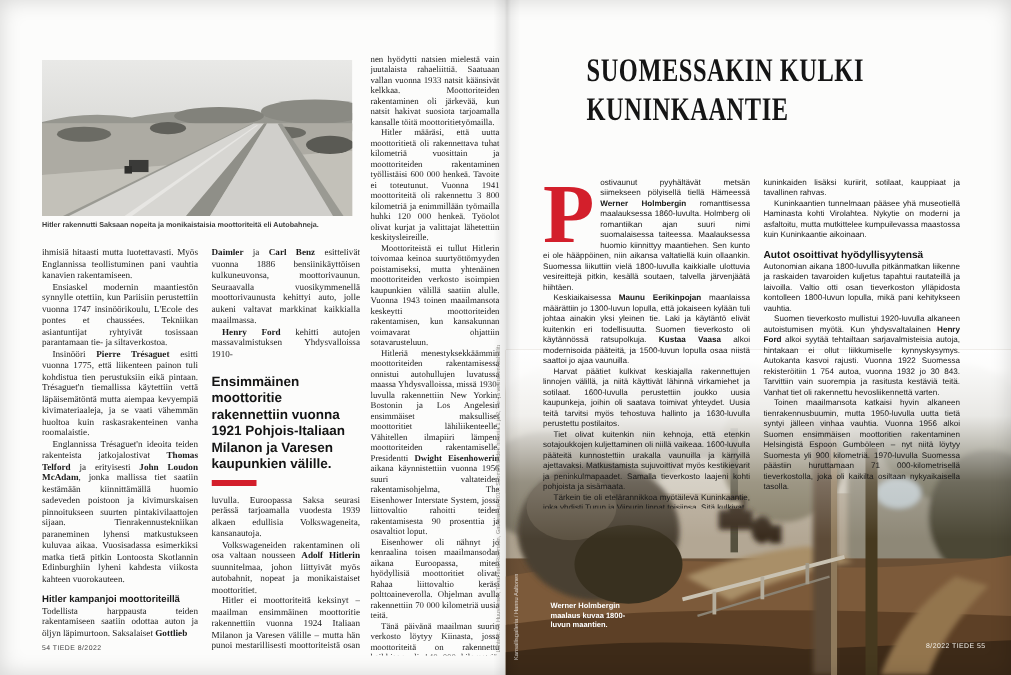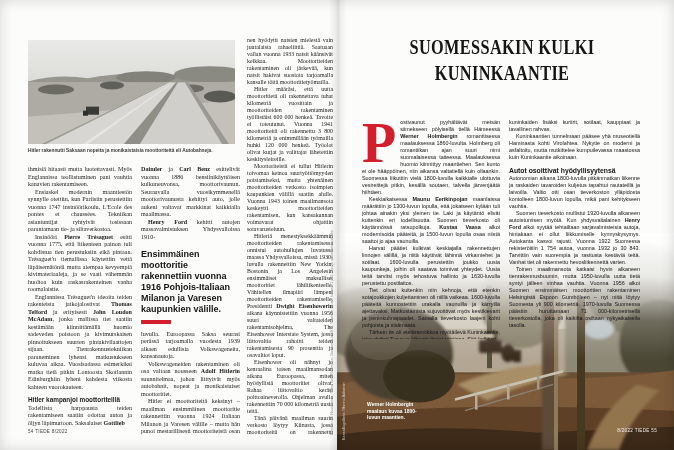--- a/index.html
+++ b/index.html
@@ -31,21 +31,21 @@
   .pull-quote{font-family:"Liberation Sans",sans-serif;font-weight:bold;font-size:9px;line-height:11px;
           color:#141414;margin-top:8px;text-align:left;}
   .quote-rule{width:30px;height:3.5px;background:#d31f2b;margin:5px 0 7px 0;}
   .sources-vert{position:absolute;left:330px;top:230px;height:205px;width:7px;overflow:hidden;
           writing-mode:vertical-rl;transform:rotate(180deg);font-size:3.8px;color:#979590;white-space:nowrap;}
   .footer-left{position:absolute;left:28px;top:429px;font-size:4.6px;color:#444;letter-spacing:.3px;}
 
   
   .painting{position:absolute;left:0;top:233px;width:337px;height:217px;z-index:1;overflow:hidden;}
   .painting svg{display:block;width:100%;height:100%;}
-  .head{position:absolute;left:15px;top:34px;width:300px;text-align:center;z-index:3;}
+  .head{position:absolute;left:15px;top:34px;width:300px;text-align:left;z-index:3;}
   .title{margin:0;font-family:"Liberation Serif",serif;font-weight:700;font-size:22px;line-height:26px;
           letter-spacing:.5px;color:#151515;white-space:pre-line;transform:scaleX(.74);transform-origin:50% 0;}
   .subtitle{margin:10px 0 0;font-size:7.4px;color:#222;}
   .rcol{position:absolute;font-size:5.4px;line-height:7px;color:#161616;text-align:justify;z-index:3;}
   .rcol1{left:25px;top:119px;width:138px;height:220px;overflow:hidden;}
   .rcol2{left:172px;top:119px;width:131px;height:248px;overflow:hidden;}
   .dropcap{float:left;font-family:"Liberation Serif",serif;font-weight:700;font-size:56px;line-height:44px;
           color:#d31f2b;margin:2px 4px 0 0;}
   .painting-caption{position:absolute;left:30px;top:401px;width:58px;z-index:4;
           font-size:5px;line-height:6.5px;font-weight:bold;color:#ffffff;}
@@ -100,21 +100,21 @@
         <p>Englannissa Trésaguet'n ideoita teiden rakenteista jatkojalostivat <b>Thomas Telford</b> ja erityisesti <b>John Loudon McAdam</b>, jonka mallissa tiet saatiin kestämään kiinnittämällä huomio sadeveden poistoon ja kivimurskaisen pinnoitukseen suurten pintakivilaattojen sijaan. Tienrakennustekniikan paraneminen lyhensi matkustukseen kuluvaa aikaa. Vuosisadassa esimerkiksi matka tietä pitkin Lontoosta Skotlannin Edinburghiin lyheni kahdesta viikosta kahteen vuorokauteen.</p>
         <p class="subhead">Hitler kampanjoi moottoriteillä</p>
         <p class="flush">Todellista harppausta teiden rakentamiseen saatiin odottaa auton ja öljyn läpimurtoon. Saksalaiset <b>Gottlieb</b></p>
       </div>
 
     <div class="lcol col2">
       <div>
           <p class="flush"><b>Daimler</b> ja <b>Carl Benz</b> esittelivät vuonna 1886 bensiinikäyttöisen kulkuneuvonsa, moottorivaunun. Seuraavalla vuosikymmenellä moottorivaunusta kehittyi auto, jolle aukeni valtavat markkinat kaikkialla maailmassa.</p>
           <p><b>Henry Ford</b> kehitti autojen massavalmistuksen Yhdysvalloissa 1910-</p>
         </div>
-      <div class="pull-quote">Ensimmäinen moottoritie rakennettiin vuonna 1916 Pohjois-Italiaan Milanon ja Varesen kaupunkien välille.</div>
+      <div class="pull-quote">Ensimmäinen moottoritie rakennettiin vuonna 1921 Pohjois-Italiaan Milanon ja Varesen kaupunkien välille.</div>
       <div class="quote-rule"></div>
       <div>
           <p class="flush">luvulla. Euroopassa Saksa seurasi perässä tarjoamalla vuodesta 1939 alkaen edullisia Volkswageneita, kansanautoja.</p>
           <p>Volkswageneiden rakentaminen oli osa valtaan nousseen <b>Adolf Hitlerin</b> suunnitelmaa, johon liittyivät myös autobahnit, nopeat ja monikaistaiset moottoritiet.</p>
           <p>Hitler ei moottoriteitä keksinyt – maailman ensimmäinen moottoritie rakennettiin vuonna 1924 Italiaan Milanon ja Varesen välille – mutta hän punoi mestarillisesti moottoriteistä osan natsipropagandaa.</p>
         </div>
     </div>
 
     <div class="lcol col3">
       <div>

